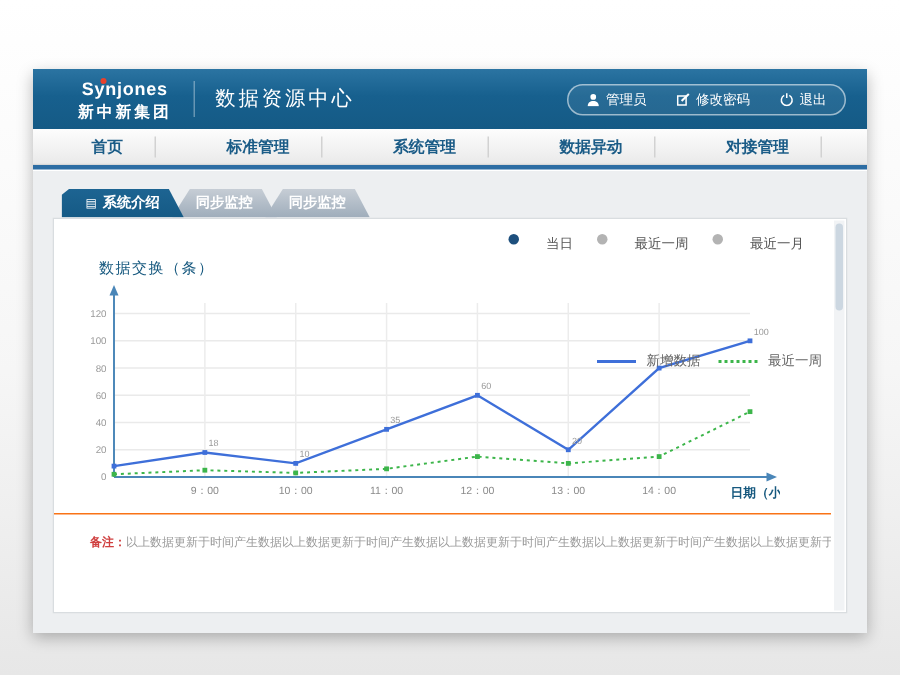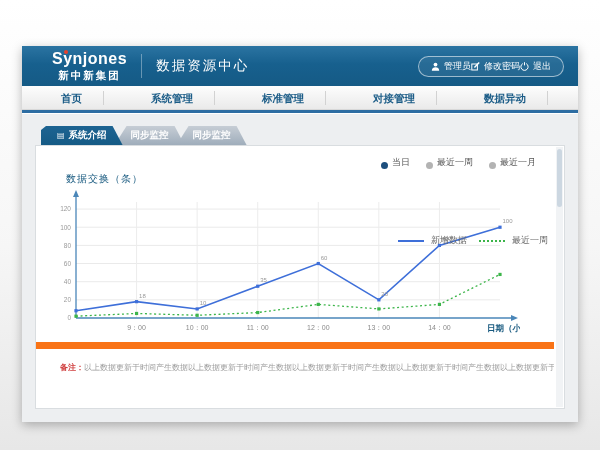--- a/index.html
+++ b/index.html
@@ -12,27 +12,27 @@
   .window {
     position:absolute; left:22px; top:46px; width:556px; height:376px;
     background:#ffffff; box-shadow:0 3px 10px rgba(0,0,0,0.28);
   }
   
   .header {
     height:40px; background:linear-gradient(180deg,#2b74a2 0%,#17608e 45%,#155a85 100%);
     display:flex; align-items:center; padding:0 14px;
   }
   .logo { color:#fff; line-height:1; margin-left:16px; text-align:center; }
-  .logo-en { font-size:16px; font-weight:bold; letter-spacing:0.5px; position:relative; display:inline-block; }
+  .logo-en { font-size:12px; font-weight:bold; letter-spacing:0.5px; position:relative; display:inline-block; }
   .logo-dot { position:absolute; width:4px; height:4px; border-radius:50%; background:#e8412c; top:-1px; left:12px; }
   .logo-cn { font-size:10.5px; font-weight:bold; letter-spacing:2px; margin-top:3px; }
   .header-divider { width:1px; height:24px; background:rgba(255,255,255,0.35); margin:0 14px; }
   .app-title { color:#fff; font-size:13.5px; letter-spacing:2px; }
   .user-pill {
-    margin-left:auto; display:flex; align-items:center; gap:0;
+    margin-left:auto; display:flex; align-items:center; gap:20px;
     border:1px solid rgba(255,255,255,0.55); border-radius:11px;
     height:21px; padding:4px 12px; background:rgba(255,255,255,0.07);
   }
   .user-item { display:flex; align-items:center; gap:4px; color:#fff; font-size:9px; cursor:pointer; white-space:nowrap; }
   .user-item svg { display:block; }
   
   .navbar {
     height:24px; background:linear-gradient(180deg,#fdfdfd,#eaeaea);
     display:flex; align-items:center; padding-left:18px;
     border-bottom:1px solid #d8d8d8;
@@ -65,35 +65,35 @@
   }
   .tab.inactive:nth-child(2){ z-index:2; }
   .tab.inactive:nth-child(3){ z-index:1; }
   .tab-icon { font-size:8px; line-height:1; }
   .panel {
     position:relative; background:#fff; border:1px solid #d9dde0;
     height:calc(100% - 19px);
   }
   
   .radio-row { position:absolute; top:10px; right:28px; display:flex; gap:16px; }
-  .radio { display:flex; align-items:flex-end; gap:4px; font-size:9px; color:#555; cursor:pointer; }
+  .radio { display:flex; align-items:flex-start; gap:18px; font-size:9px; color:#555; cursor:pointer; }
   .radio-dot { width:7px; height:7px; border-radius:50%; background:#b3b3b3; }
   .radio.selected .radio-dot { background:#1d4f7d; }
   
   .ylabel { position:absolute; top:26px; left:30px; color:#17597f; font-size:10px; font-weight:normal; letter-spacing:1px; }
   .chart-wrap { position:absolute; top:42px; left:4px; }
   .series-legend { position:absolute; right:16px; top:88px; display:flex; flex-direction:row; gap:12px; }
   .legend-item { display:flex; align-items:center; gap:7px; font-size:9px; color:#666; }
   .legend-line { width:26px; height:0; }
   .legend-line.solid  { border-top:2px solid #3e6fd9; }
   .legend-line.dotted { border-top:2px dotted #3cb54a; }
   
   .note {
     position:absolute; left:0; right:10px; top:196px;
-    border-top:7px solid #f97316; padding:13px 8px 0 24px;
+    border-top:1px solid #f97316; padding:13px 8px 0 24px;
     font-size:8px; color:#9a9a9a; white-space:nowrap; overflow:hidden;
   }
   .note-prefix { color:#d04040; font-weight:bold; }
   
   .scrollbar { position:absolute; top:1px; bottom:1px; right:1px; width:7px; background:#f1f3f5; }
   .scrollbar-thumb { width:5px; height:58px; margin:2px auto 0; background:#ccd7e1; border-radius:3px; }
 </style>
 </head>
 <body>
 
@@ -130,24 +130,24 @@
           <path d="M2.8 1.6 A3.6 3.6 0 1 0 6.2 1.6" fill="none" stroke="#fff" stroke-width="1"></path>
           <line x1="4.5" y1="0.2" x2="4.5" y2="3.4" stroke="#fff" stroke-width="1"></line>
         </svg>
         <span>退出</span>
       </span>
     </div>
   </div>
 
   <div class="navbar">
     <div class="nav-item">首页</div>
+    <div class="nav-item">标准管理</div>
     <div class="nav-item">系统管理</div>
-    <div class="nav-item">标准管理</div>
+    <div class="nav-item">数据异动</div>
     <div class="nav-item">对接管理</div>
-    <div class="nav-item">数据异动</div>
   </div>
   <div class="nav-underline"></div>
 
   <div class="content">
     <div class="tabs">
       <div class="tab active">
         <span class="tab-icon">▤</span>
         <span>系统介绍</span>
       </div>
       <div class="tab inactive">

